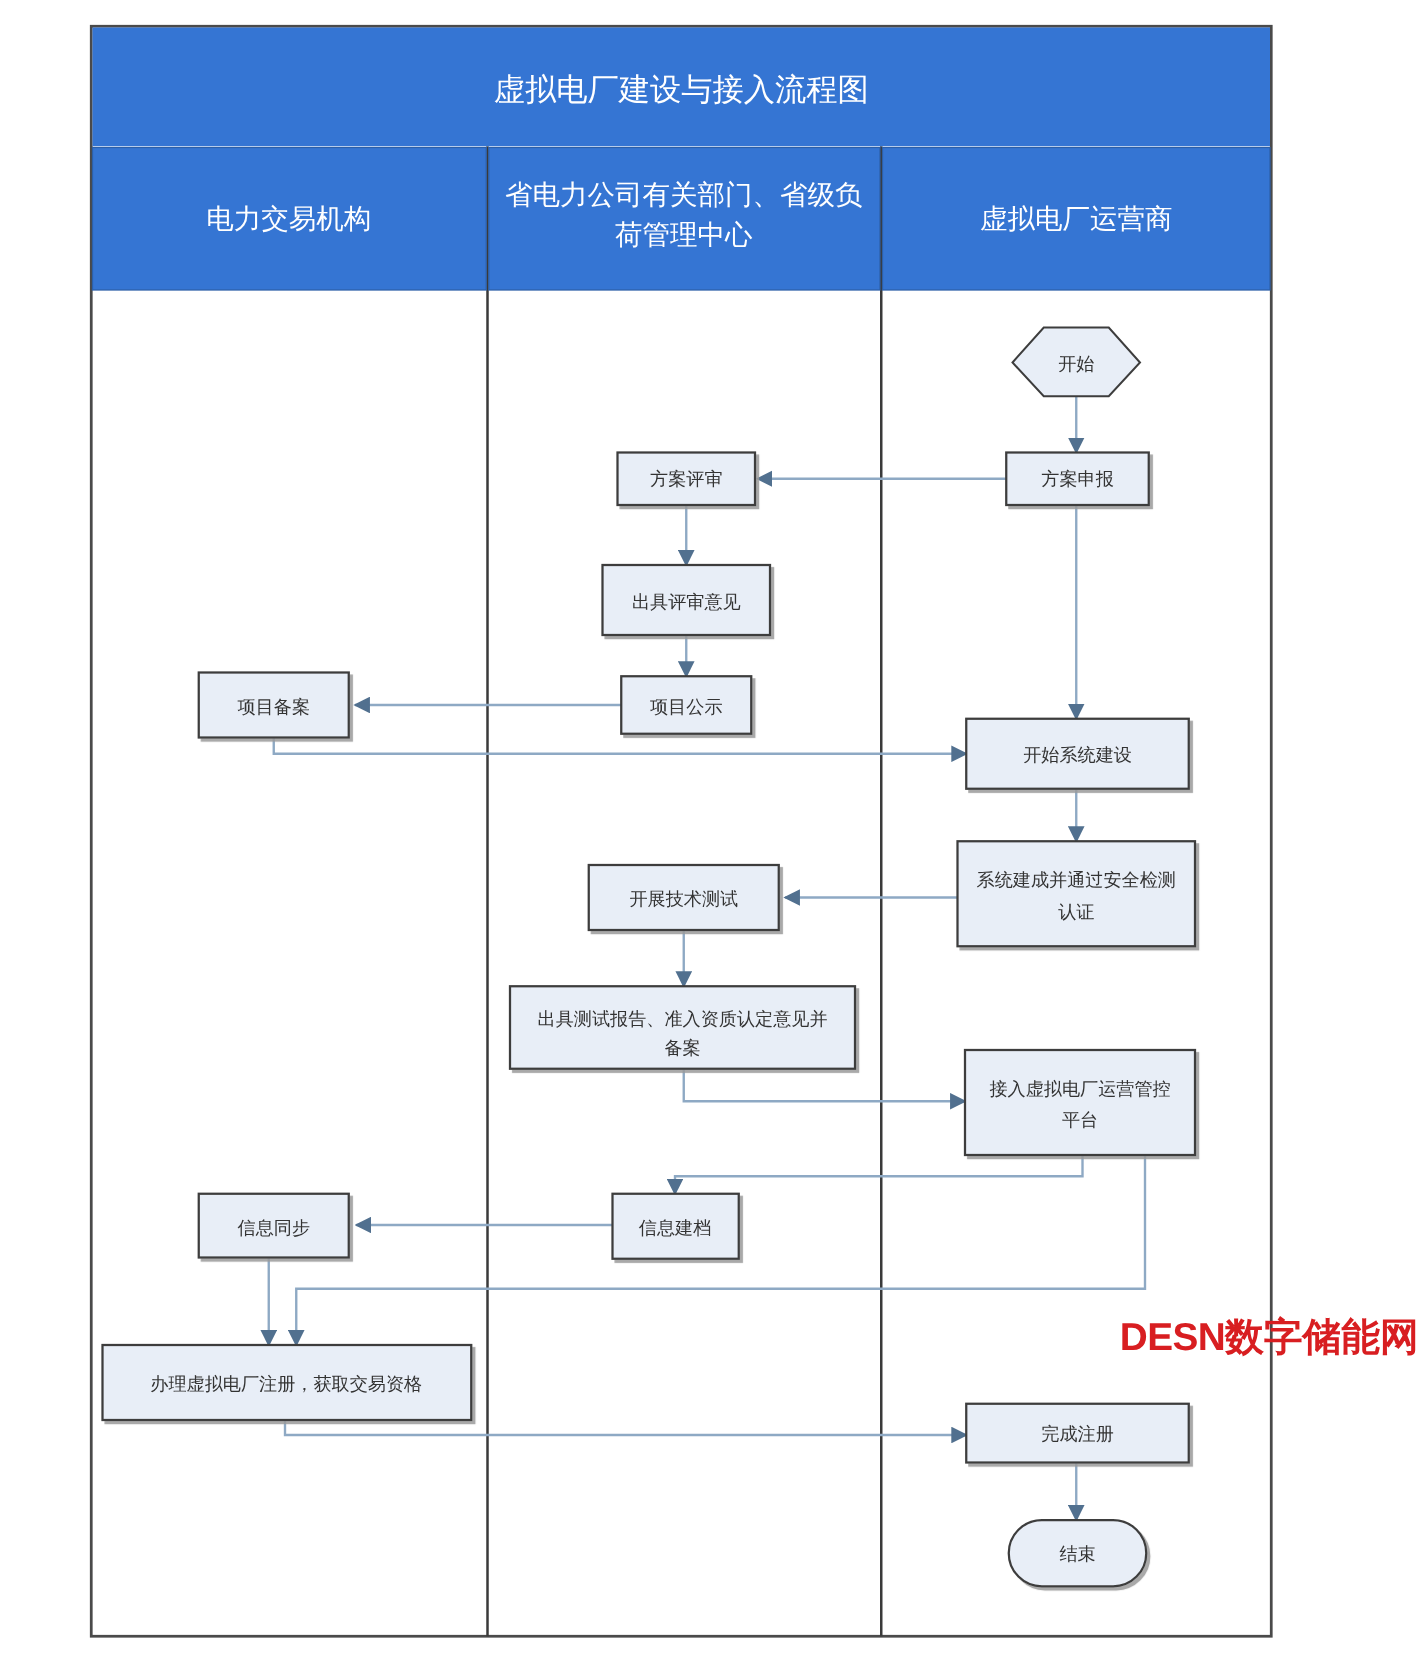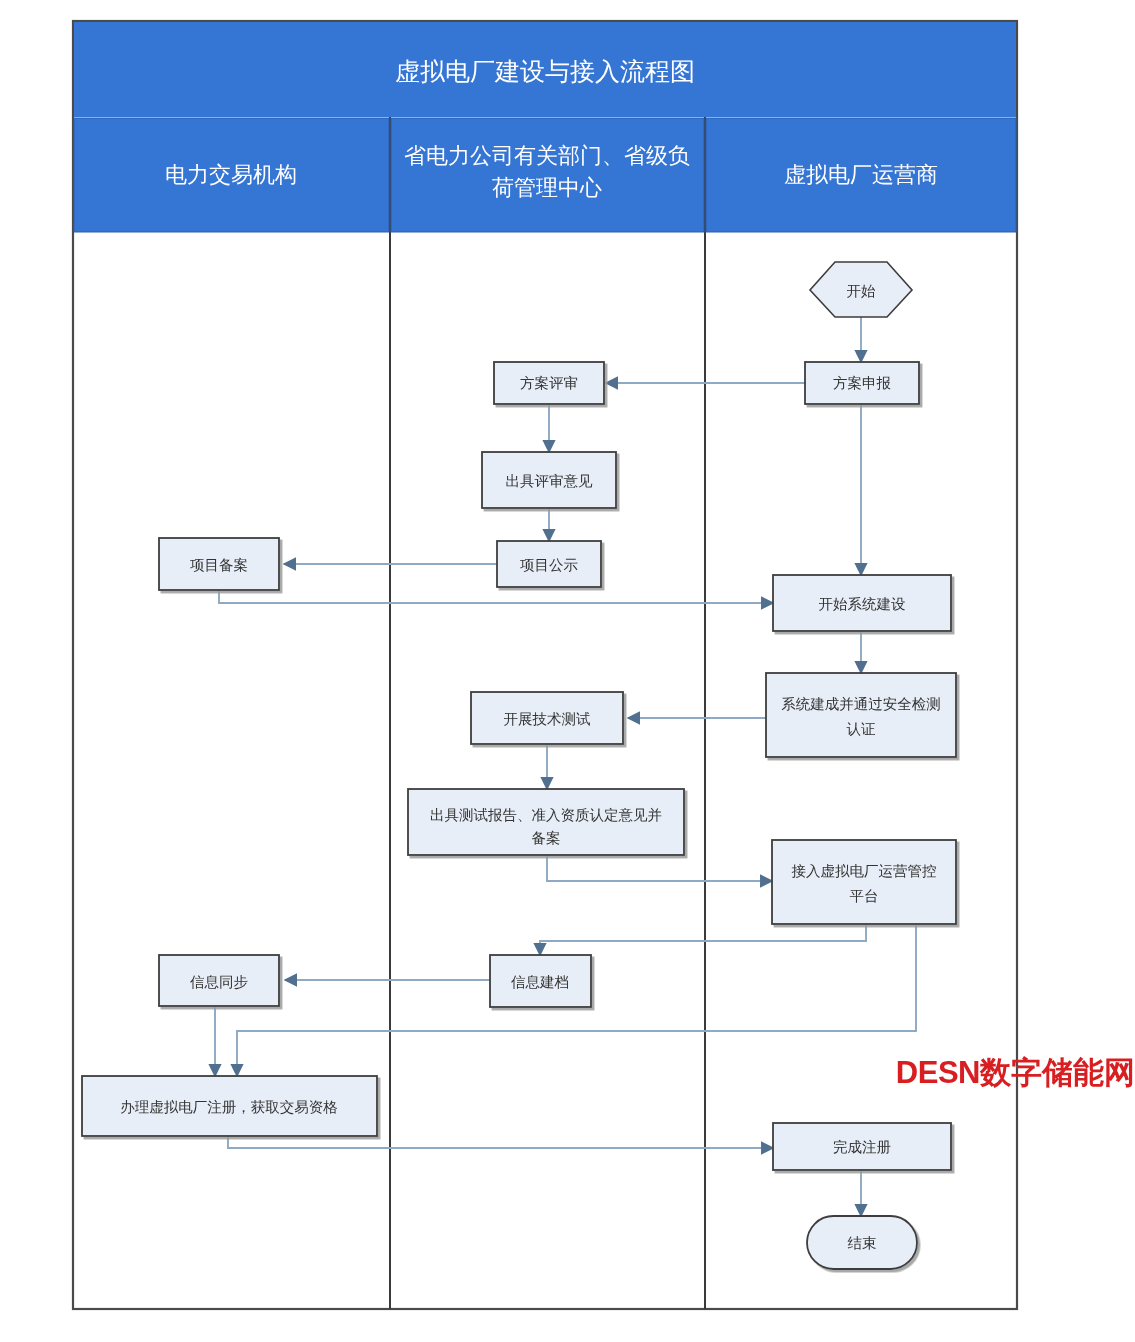--- a/index.html
+++ b/index.html
@@ -36,21 +36,21 @@
     bottom: 2px;
     font-family: "Liberation Sans", sans-serif;
     font-weight: bold;
     color: #d81e21;
     font-size: 31px;
     letter-spacing: -0.5px;
     white-space: nowrap;
     line-height: 1;
   }
   .watermark .wm-cn {
-    font-family: Liberation Serif, serif;
+    font-family: Liberation Mono, monospace;
     font-weight: bold;
     letter-spacing: 0px;
   }
 </style>
 </head>
 <body>
 
 <div id="stage">
 
   <svg id="chart" viewBox="0 0 1135 1342" xmlns="http://www.w3.org/2000/svg">

